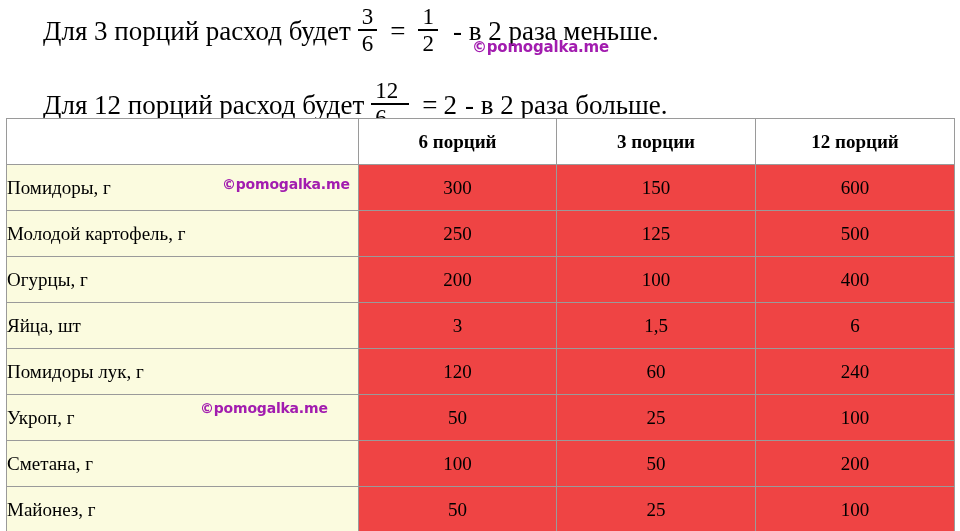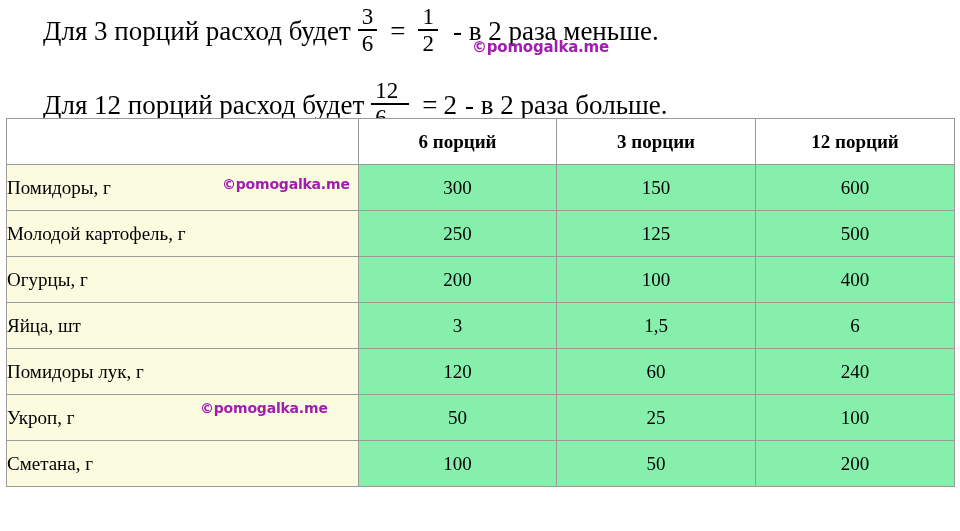--- a/index.html
+++ b/index.html
@@ -122,21 +122,21 @@
     background: #ffffff;
   }
   td.name {
     background: #fbfbdf;
     text-align: left;
     padding-left: 10px;
     margin-left: 27px;
   }
   td.val {
     text-align: center;
-    background: #86efac;
+    background: #ef4444;
   }
   col.c0 { width: 352px; }
   col.c1 { width: 198px; }
   col.c2 { width: 199px; }
   col.c3 { width: 199px; }
 </style>
 </head>
 <body>
 
 <div class="page">
@@ -225,19 +225,25 @@
         <td class="val">50</td>
         <td class="val">25</td>
         <td class="val">100</td>
       </tr>
       <tr>
         <td class="name">Сметана, г</td>
         <td class="val">100</td>
         <td class="val">50</td>
         <td class="val">200</td>
       </tr>
+      <tr>
+        <td class="name">Майонез, г</td>
+        <td class="val">50</td>
+        <td class="val">25</td>
+        <td class="val">100</td>
+      </tr>
     </tbody>
   </table>
 
   <div class="wm wm-2">©pomogalka.me</div>
   <div class="wm wm-3">©pomogalka.me</div>
 
 </div>
 
 </body></html>

